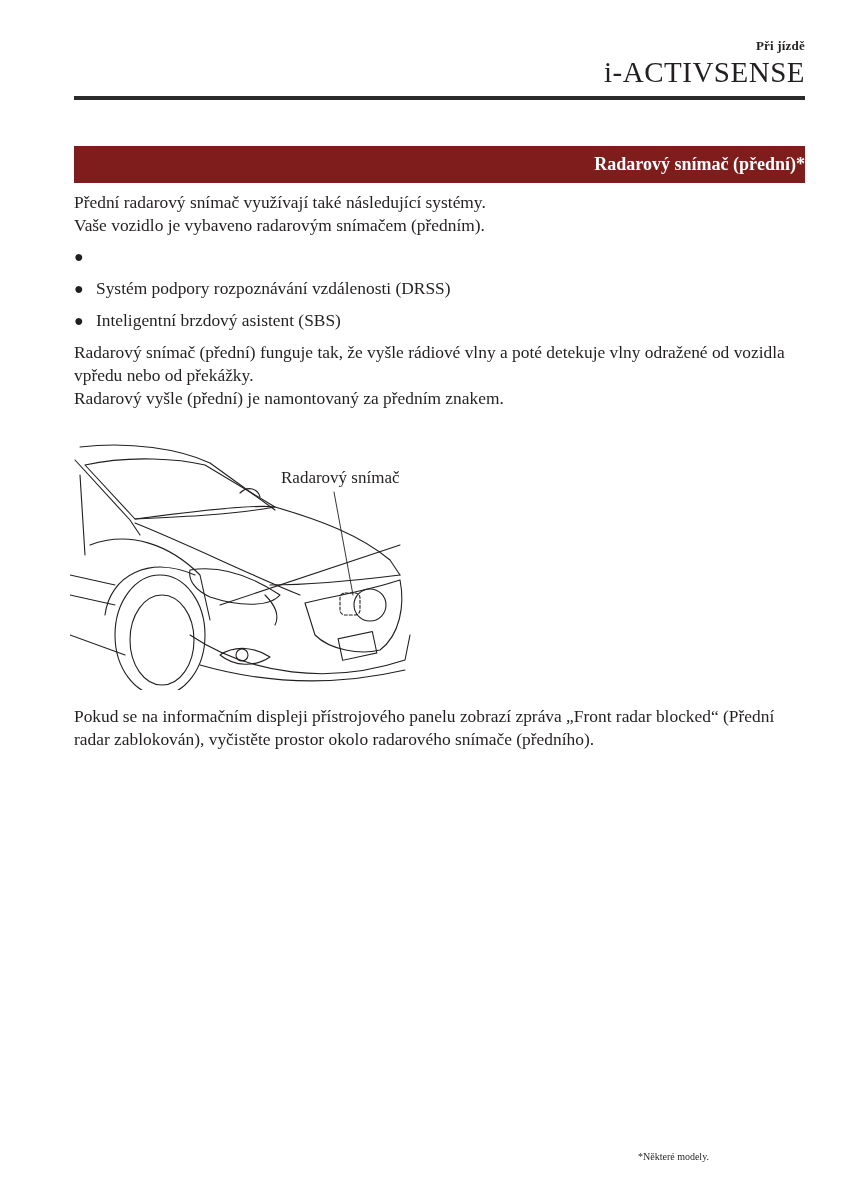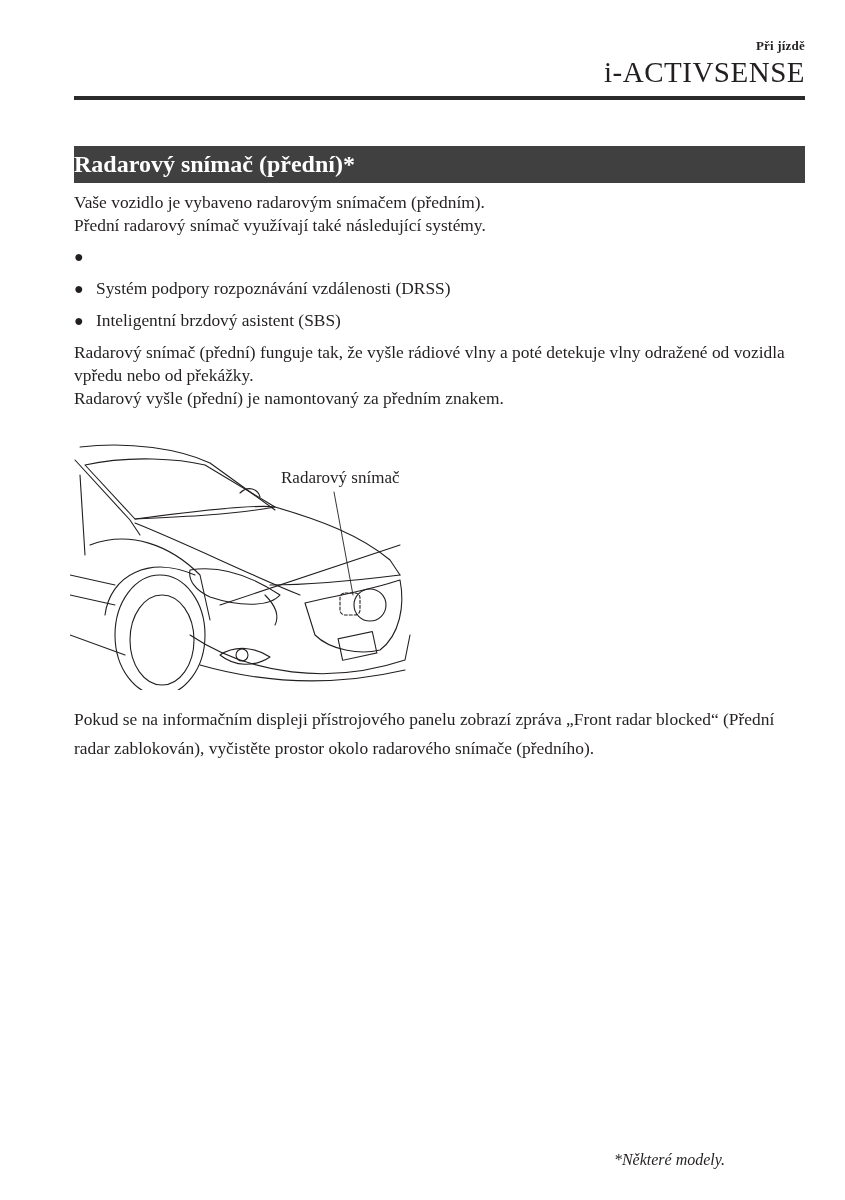--- a/index.html
+++ b/index.html
@@ -15,65 +15,65 @@
   .section-title {
     position: absolute; right: 40px; top: 56px;
     font-size: 29px; font-weight: normal; letter-spacing: 0.5px;
   }
   .header-rule {
     position: absolute; left: 74px; right: 40px; top: 96px;
     height: 4px; background: #2b2b2b;
   }
   .title-bar {
     position: absolute; left: 74px; right: 40px; top: 146px; height: 37px;
-    background: #404040; color: #ffffff;
-    display: flex; align-items: center; justify-content: flex-start;
-    font-size: 24px; font-weight: bold;
+    background: #7f1d1d; color: #ffffff;
+    display: flex; align-items: center; justify-content: flex-end;
+    font-size: 18px; font-weight: bold;
   }
   .content {
     position: absolute; left: 74px; right: 36px; top: 191px;
     font-size: 17.4px; line-height: 23px;
   }
   .content p { margin: 0; }
   .bullets { list-style: none; margin: 8px 0 6px 0; padding: 0; }
   .bullets li { display: flex; align-items: baseline; margin-bottom: 9px; }
   .bullet-dot { width: 22px; flex: 0 0 22px; font-size: 16px; }
   .illustration {
     position: absolute; left: 70px; top: 435px; width: 345px; height: 255px;
   }
   .callout {
     position: absolute; left: 281px; top: 468px;
     font-size: 17px;
   }
   .bottom-text {
     position: absolute; left: 74px; right: 36px; top: 705px;
-    font-size: 17.4px; line-height: 29px;
+    font-size: 17.4px; line-height: 23px;
   }
   .bottom-text p { margin: 0; }
   .footnote {
-    position: absolute; right: 120px; top: 1151px; font-size: 16px; font-style: italic;
+    position: absolute; right: 136px; top: 1151px; font-size: 10px;
   }
   .page-number {
     position: absolute; right: 40px; top: 1203px; font-size: 24px; font-weight: bold;
   }
 </style>
 </head>
 <body>
 
 <div class="chapter">Při jízdě</div>
 <div class="section-title">i-ACTIVSENSE</div>
 <div class="header-rule"></div>
 
 <div class="title-bar">
   <span>Radarový snímač (přední)*</span>
 </div>
 
 <div class="content">
+  <p>Přední radarový snímač využívají také následující systémy.</p>
   <p>Vaše vozidlo je vybaveno radarovým snímačem (předním).</p>
-  <p>Přední radarový snímač využívají také následující systémy.</p>
   <ul class="bullets">
     <li>
       <span class="bullet-dot">●</span>
     </li>
     <li>
       <span class="bullet-dot">●</span>
       <span>Systém podpory rozpoznávání vzdálenosti (DRSS)</span>
     </li>
     <li>
       <span class="bullet-dot">●</span>

